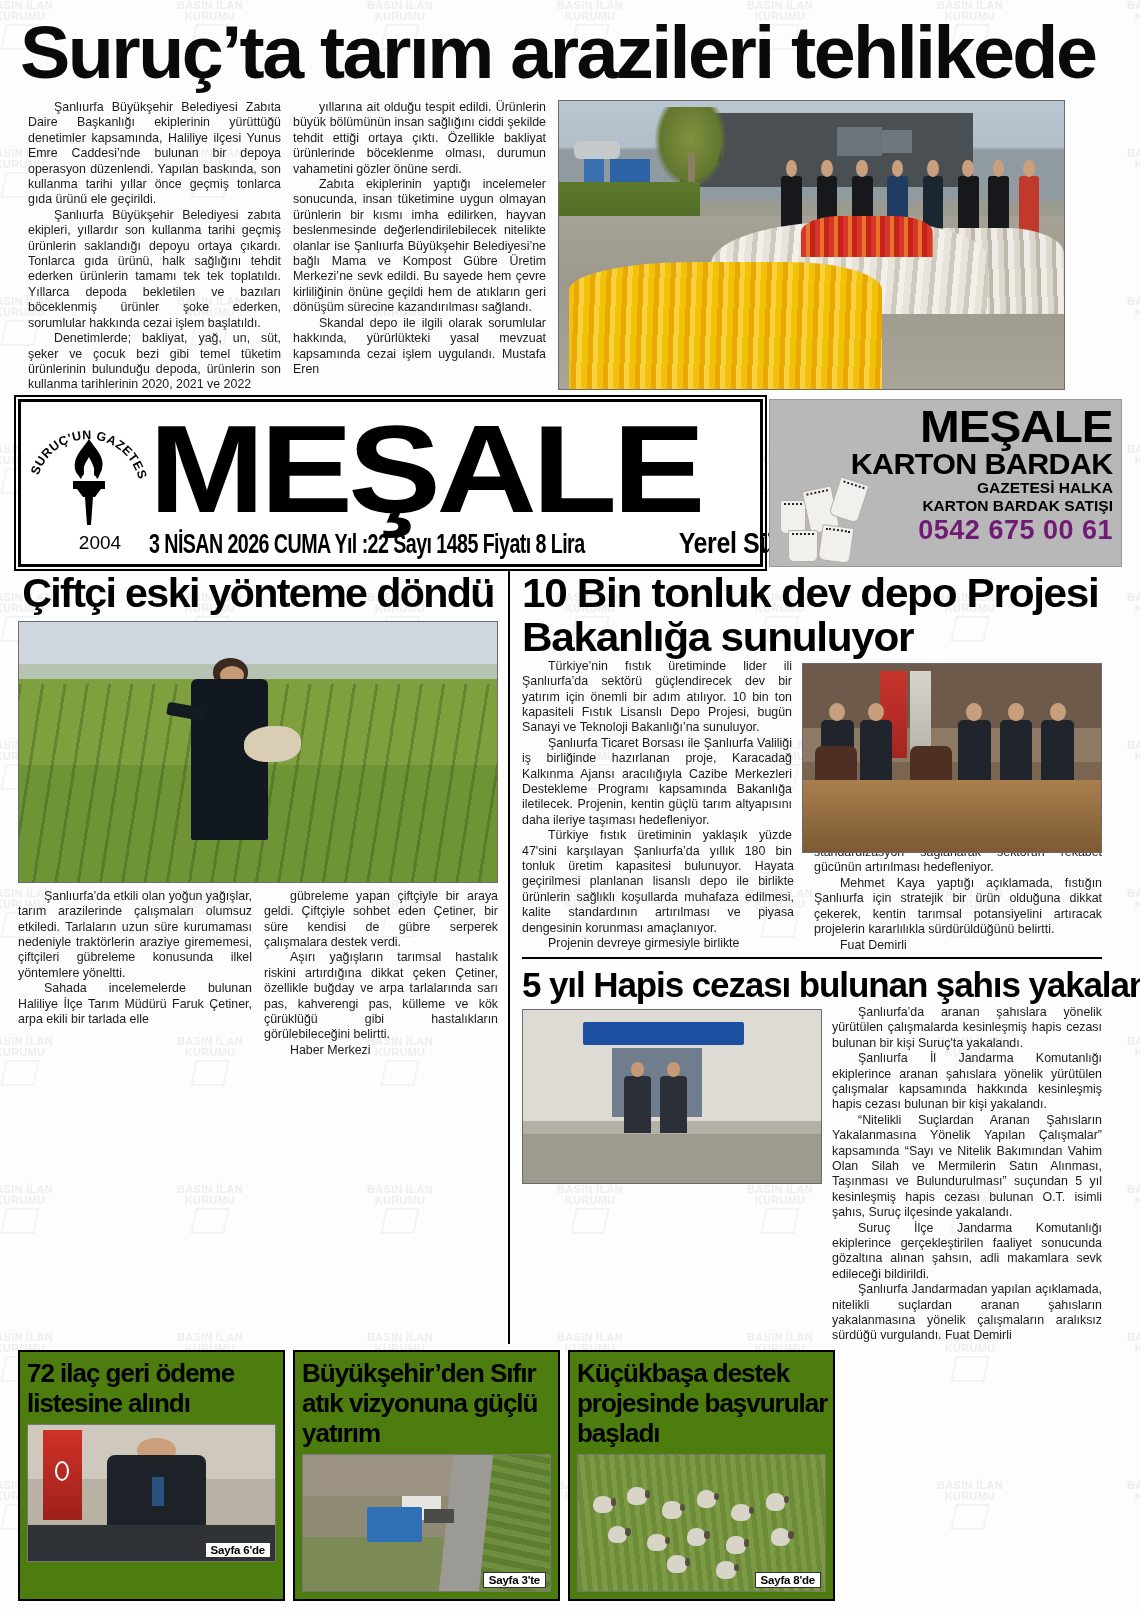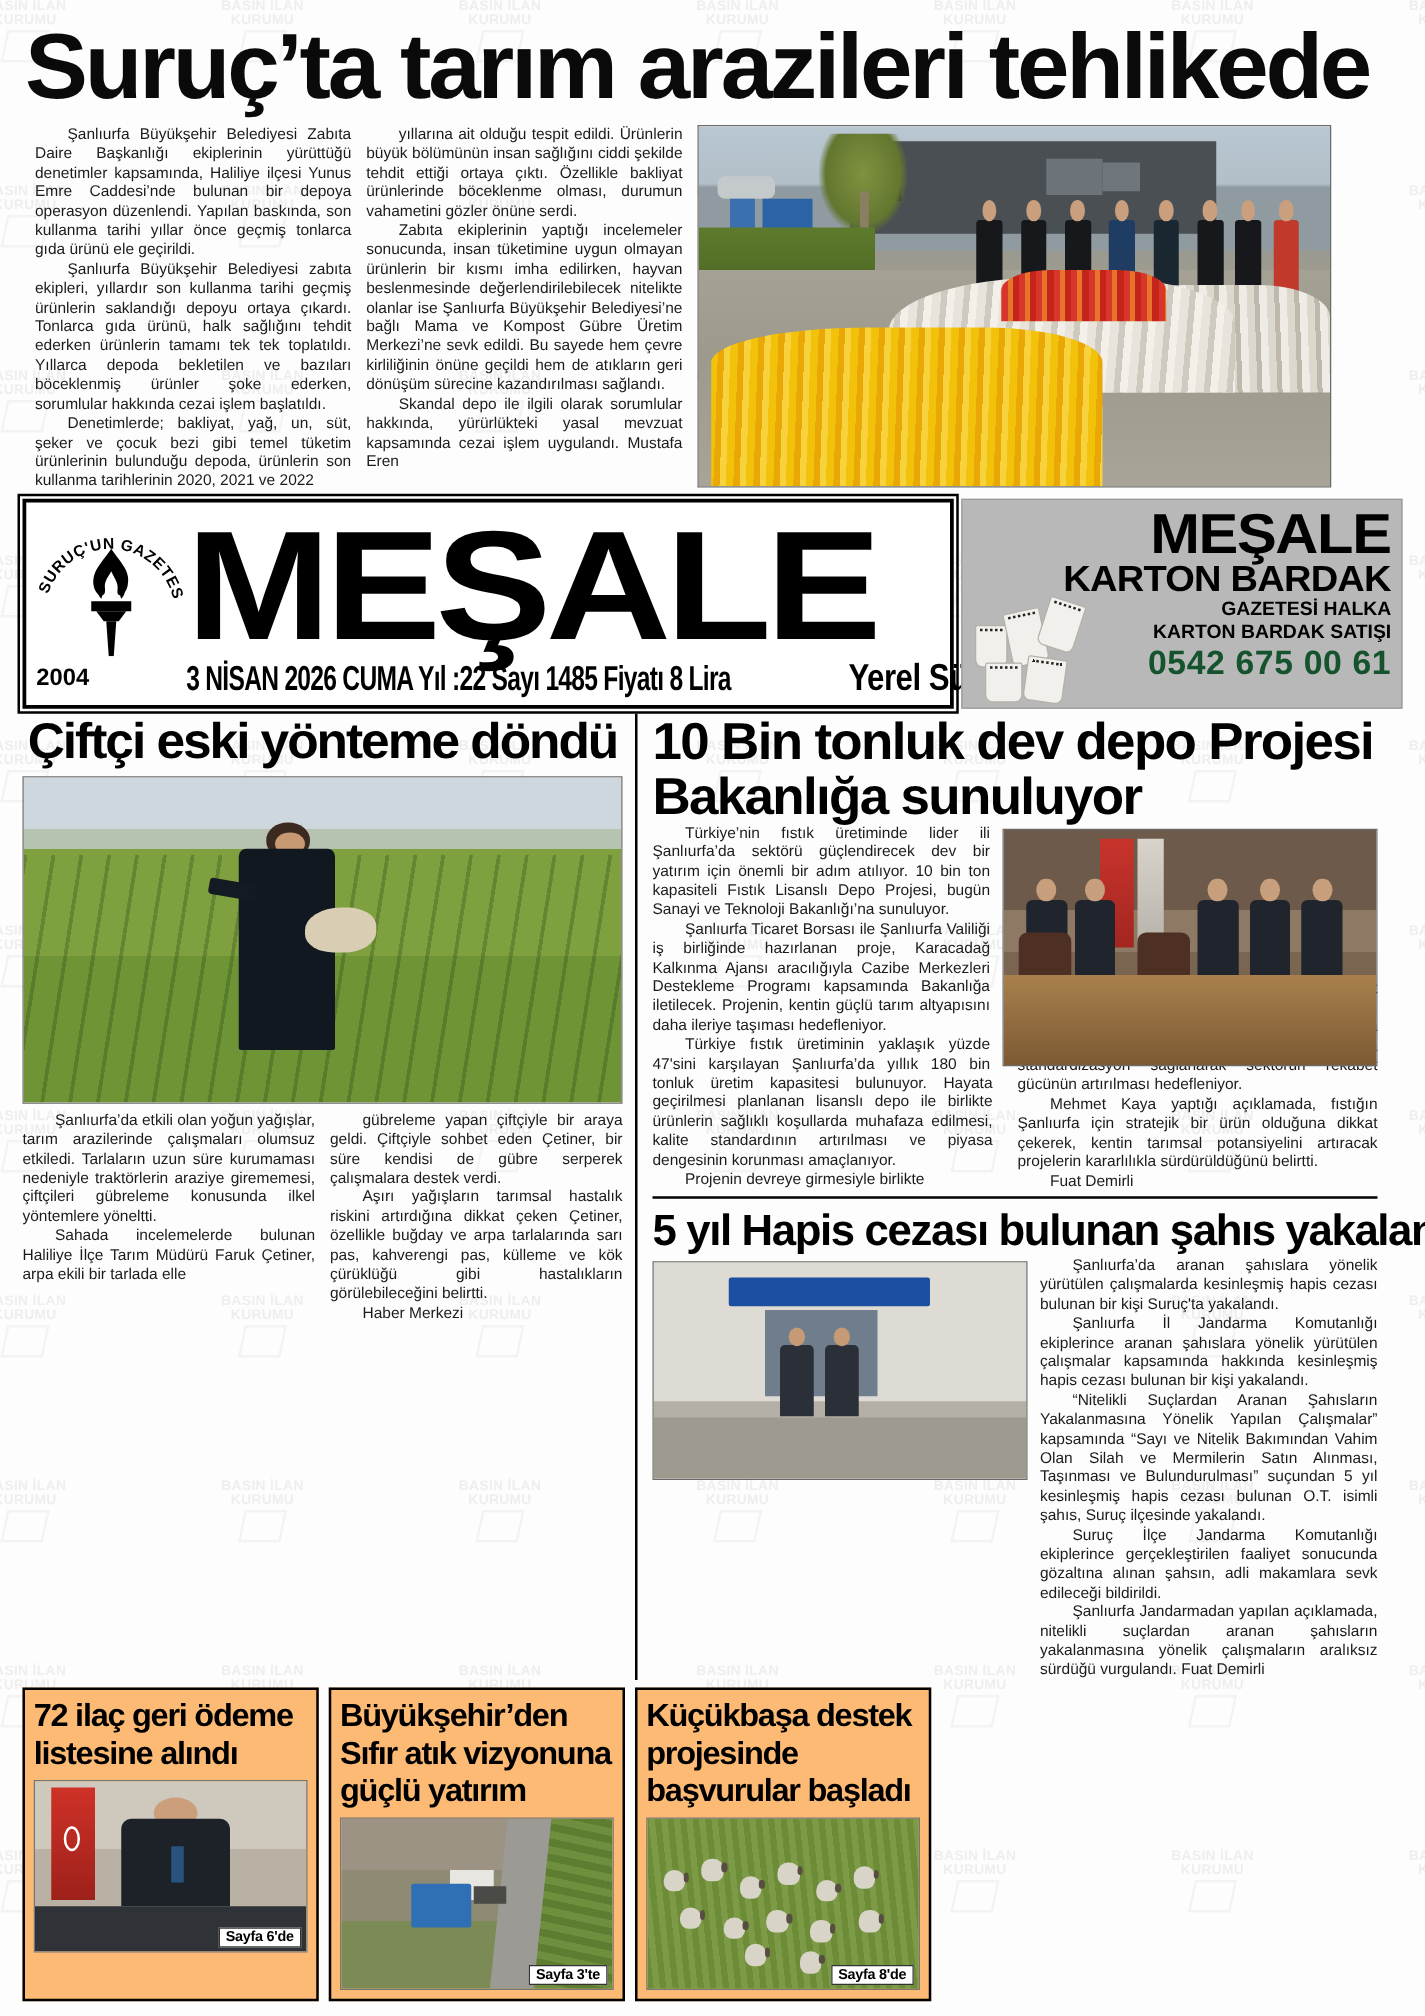--- a/index.html
+++ b/index.html
@@ -137,22 +137,22 @@
     width: 120px; height: 135px;
     position: relative;
     flex: 0 0 120px;
   }
   .emblem-arc {
     position: absolute; top: 2px; left: 0; width: 118px; height: 72px;
   }
   .emblem-arc text { font-size: 12.5px; font-weight: bold; font-family: "Liberation Sans", sans-serif; fill:#000; letter-spacing: .5px;}
   .torch { position: absolute; left: 30px; top: 22px; width: 60px; height: 88px; }
   .emblem-year {
-    position: absolute; bottom: -4px; left: 0; width: 118px;
-    text-align: left; font-size: 19px; font-weight: bold; color:#000;
+    position: absolute; bottom: -4px; left: 12px; width: 118px;
+    text-align: center; font-size: 19px; font-weight: normal; color:#000;
   }
   .mast-main { flex: 1; position: relative; height: 100%; }
   .mast-title {
     font-size: 124px;
     line-height: 118px;
     font-weight: bold;
     letter-spacing: -4px;
     color: #000;
     padding-top: 8px;
     text-align: left;
@@ -193,21 +193,21 @@
     height: 168px;
     overflow: hidden;
   }
   .ad-t1 { text-align: right; font-size: 45px; font-weight: bold; letter-spacing: -1px;
      line-height: 45px; padding: 4px 8px 0 0; color: #000; transform: scaleX(1.06); transform-origin: right top;}
   .ad-t2 { text-align: right; font-size: 29px; font-weight: bold; letter-spacing: -.6px;
      line-height: 30px; padding-right: 8px; color: #000; transform: scaleX(1.05); transform-origin: right top;}
   .ad-t3 { text-align: right; font-size: 15.5px; font-weight: bold; line-height: 18px;
      padding-right: 8px; color: #000; }
   .ad-t4 { text-align: right; font-size: 27px; font-weight: bold; line-height: 30px;
-     padding-right: 8px; color: #14532d; letter-spacing: .5px; }
+     padding-right: 8px; color: #701a75; letter-spacing: .5px; }
   .ad-cups { position: absolute; left: 6px; bottom: 2px; width: 130px; height: 90px; }
   .cup {
     position: absolute;
     background: #f2f0ec;
     border: 1px solid #b5b0a8;
     border-radius: 2px 2px 6px 6px;
   }
   .cup::after{
     content:""; position:absolute; inset: 2px 3px auto 3px; height: 4px;
     border-top: 2px dotted #222;
@@ -288,24 +288,24 @@
   }
   .rule-top { border-top: 2px solid #000; margin: 4px 0 2px 0; }
 
   
   .bottom {
     display: flex;
     gap: 8px;
     padding: 6px 18px 12px 18px;
   }
   .bbox {
-    width: 237px;
+    width: 267px;
     border: 2px solid #000;
     padding: 6px 7px 7px 7px;
-    background:#fdba74;
+    background:#4d7c0f;
   }
   .bbox h4 {
     font-size: 25.5px;
     font-weight: bold;
     letter-spacing: -1px;
     line-height: 30px;
     color: #000;
     transform: scaleX(1.02);
     transform-origin: left;
   }

